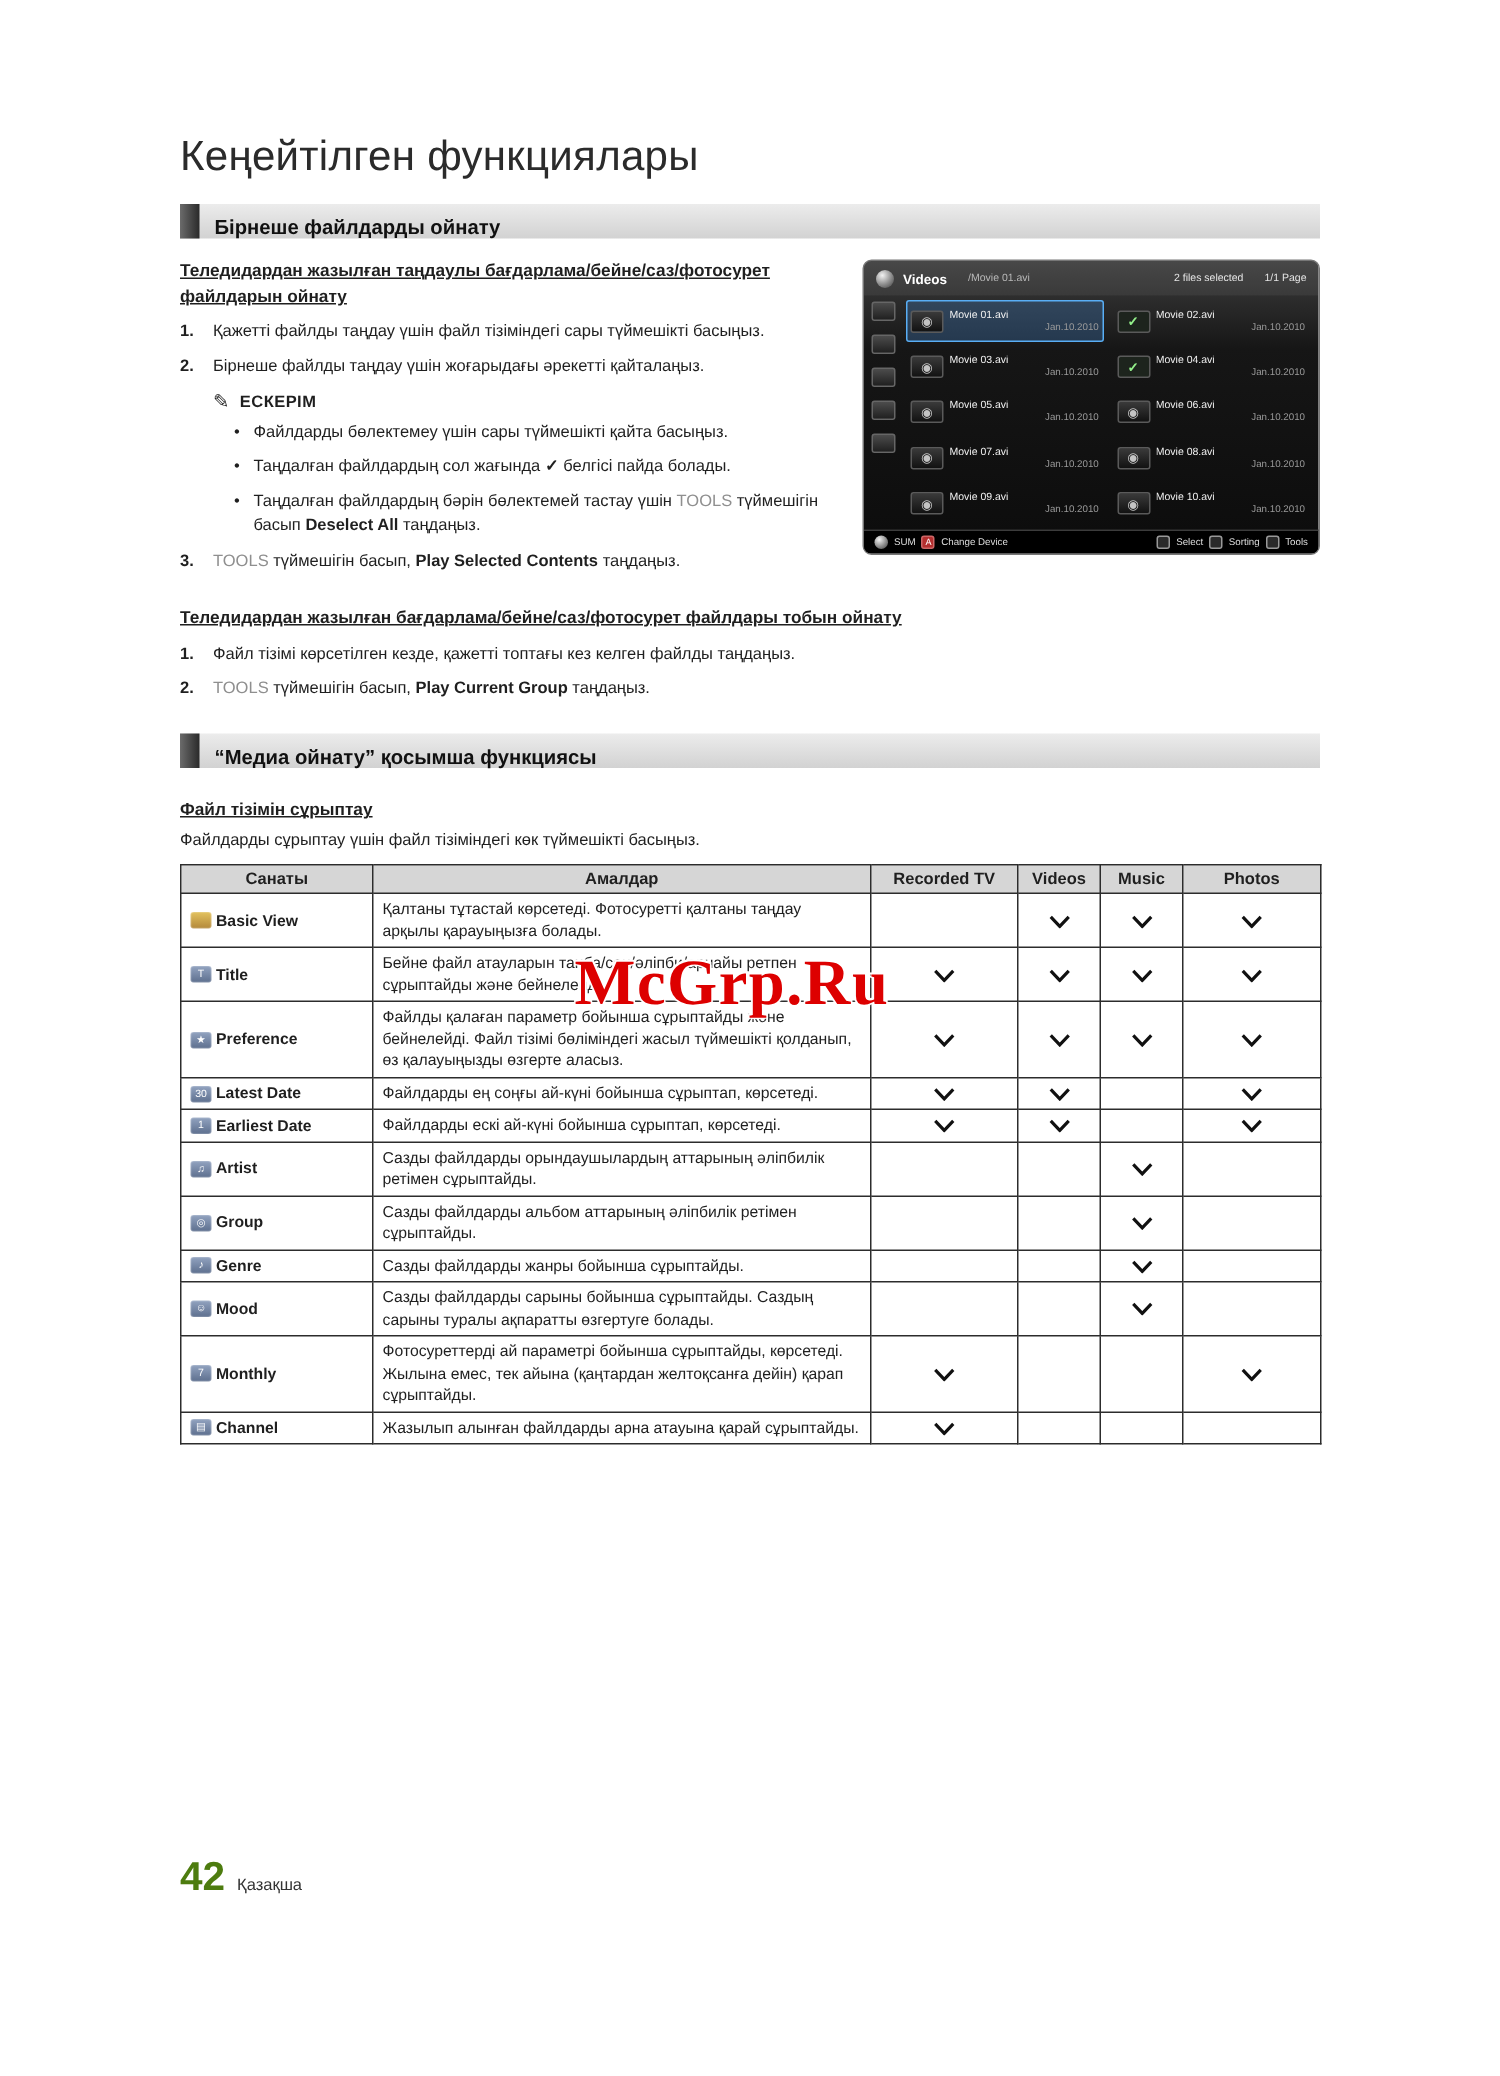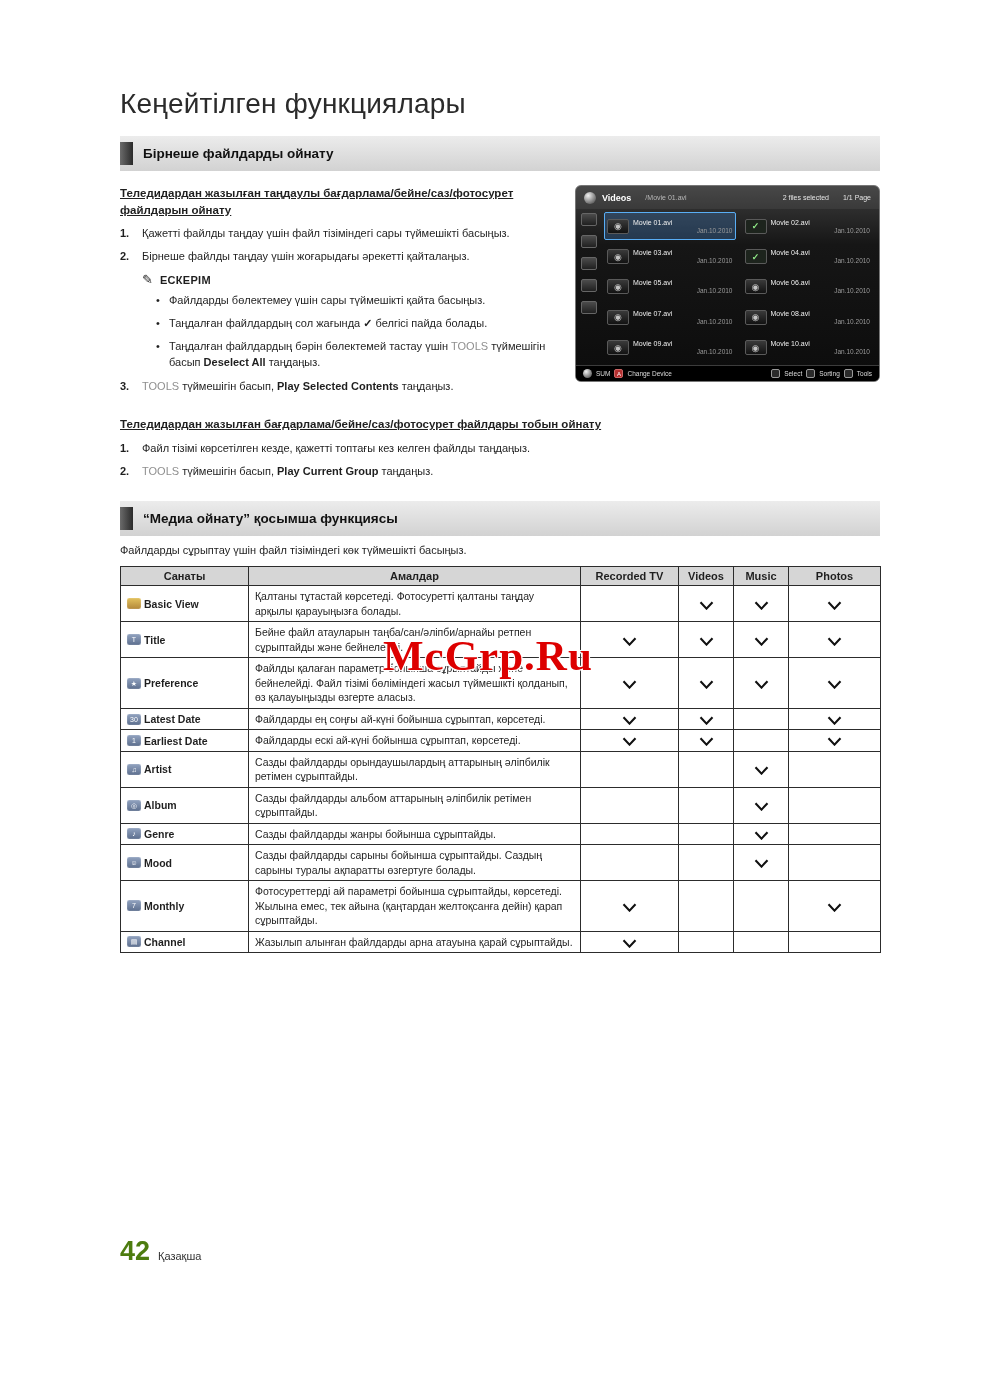--- a/index.html
+++ b/index.html
@@ -19,24 +19,24 @@
     padding-top:88px;
     font-size:28px;
     font-weight:400;
     color:#2b2b2b;
     letter-spacing:.2px;
   }
 
   
   .section-bar {
     margin-top:16px;
-    height:35px;
+    height:23px;
     background:linear-gradient(#ececec,#d2d2d2);
     display:flex;
-    align-items:center;
+    align-items:flex-end;
   }
   .section-bar .accent {
     width:13px; height:23px;
     background:linear-gradient(90deg,#6b6b6b,#2a2a2a);
     margin-right:10px;
     flex:0 0 13px;
   }
   .section-bar .bar-text { font-size:13.5px; font-weight:bold; color:#111; }
 
   
@@ -374,20 +374,21 @@
         <span class="bold-kw">Play Current Group</span>
         <span>таңдаңыз.</span>
       </span>
     </div>
 
     <div class="section-bar" style="margin-top:22px;">
       <span class="accent"></span>
       <span class="bar-text">“Медиа ойнату” қосымша функциясы</span>
     </div>
 
+    <p class="media-subhead">Файл тізімін сұрыптау</p>
     <p class="media-intro">Файлдарды сұрыптау үшін файл тізіміндегі көк түймешікті басыңыз.</p>
 
     <table class="sort-table">
       <colgroup>
         <col class="c-cat">
           <col class="c-desc">
           <col class="c-rtv">
           <col class="c-vid">
           <col class="c-mus">
           <col class="c-pho">
@@ -514,21 +515,21 @@
             <td class="mark-cell"></td>
             <td class="mark-cell"><svg class="chev" width="15" height="9" viewBox="0 0 15 9">
                 <polyline points="1.5,1.2 7.5,7.6 13.5,1.2" fill="none" stroke="#111" stroke-width="2.1"></polyline>
               </svg></td>
             <td class="mark-cell"></td>
           </tr>
           <tr>
             <td class="cat-cell">
               <span class="cat-inner">
                 <span class="cat-icon">◎</span>
-                <span class="cat-label">Album</span>
+                <span class="cat-label">Group</span>
               </span>
             </td>
             <td class="desc-cell">Сазды файлдарды альбом аттарының әліпбилік ретімен сұрыптайды.</td>
             <td class="mark-cell"></td>
             <td class="mark-cell"></td>
             <td class="mark-cell"><svg class="chev" width="15" height="9" viewBox="0 0 15 9">
                 <polyline points="1.5,1.2 7.5,7.6 13.5,1.2" fill="none" stroke="#111" stroke-width="2.1"></polyline>
               </svg></td>
             <td class="mark-cell"></td>
           </tr>

